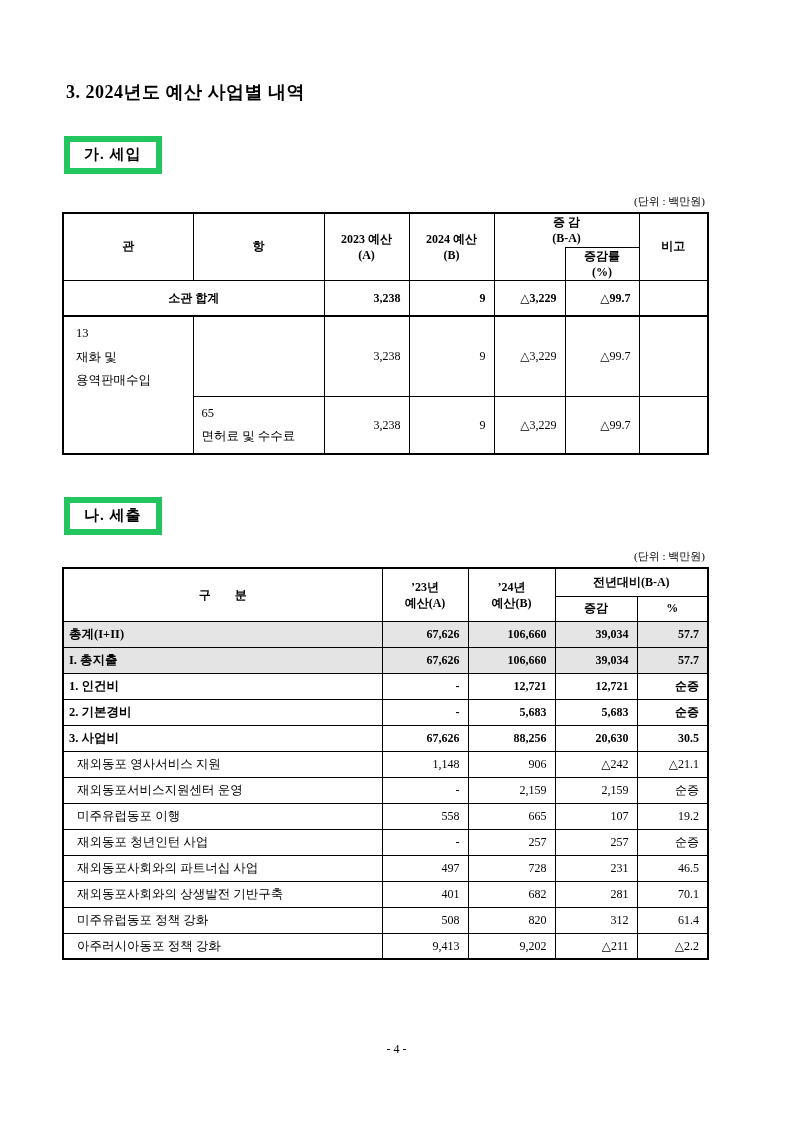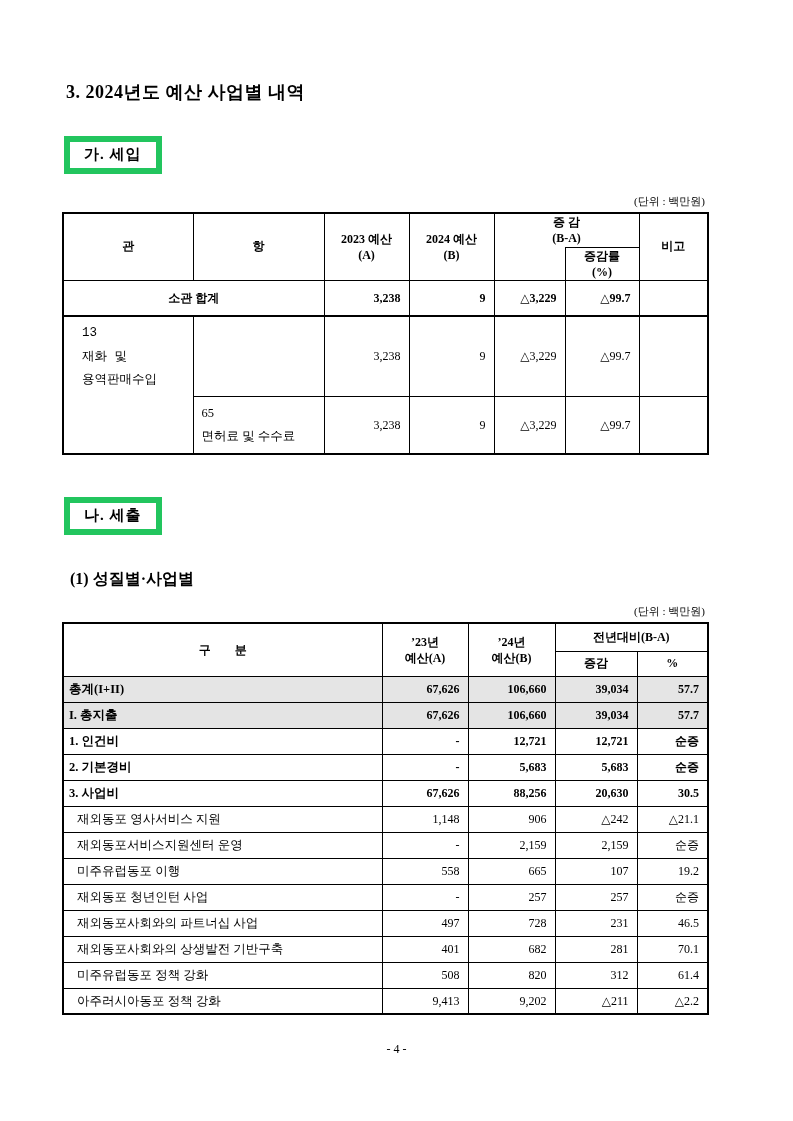--- a/index.html
+++ b/index.html
@@ -34,22 +34,22 @@
   
   .t1 .hr1 { height:34px; }
   .t1 .hr2 { height:28px; }
   .t1 .th-change { border-bottom:none; }
   .t1 .under-change { border-top:none; }
   .t1 .row-summary { height:36px; font-weight:bold; }
   .t1 .row-summary td { border-bottom:2px solid #000; }
   .t1 .row-g13 { height:80px; }
   .t1 .row-g65 { height:58px; }
   .t1 .gwan-cell {
-    vertical-align:top; text-align:left; padding:5px 6px 0 18px;
-    white-space:pre-line; font-size:12.5px; line-height:1.85;font-family:Liberation Mono, monospace;
+    vertical-align:top; text-align:left; padding:5px 6px 0 12px;
+    white-space:pre-line; font-size:12.5px; line-height:1.85;
   }
   .t1 .hang-cell {
     vertical-align:top; text-align:left; padding:5px 6px 0 8px;
     white-space:pre-line; font-size:12.5px; line-height:1.85;
   }
 
   
   .t2 { margin-top:0; }
   .t2 .hr1 { height:28px; }
   .t2 .hr2 { height:25px; }
@@ -130,21 +130,20 @@
           <td class="num">9</td>
           <td class="num">△3,229</td>
           <td class="num">△99.7</td>
           <td></td>
         </tr>
       </tbody>
     </table>
 
     <div class="section-label second">나. 세출</div>
 
-    <div class="subsection-title">(1) 성질별·사업별</div>
 
     <div class="unit-note second">(단위 : 백만원)</div>
 
     <table class="t2">
       <colgroup>
         <col style="width:319px">
           <col style="width:86px">
           <col style="width:87px">
         <col style="width:82px">
           <col style="width:71px">

